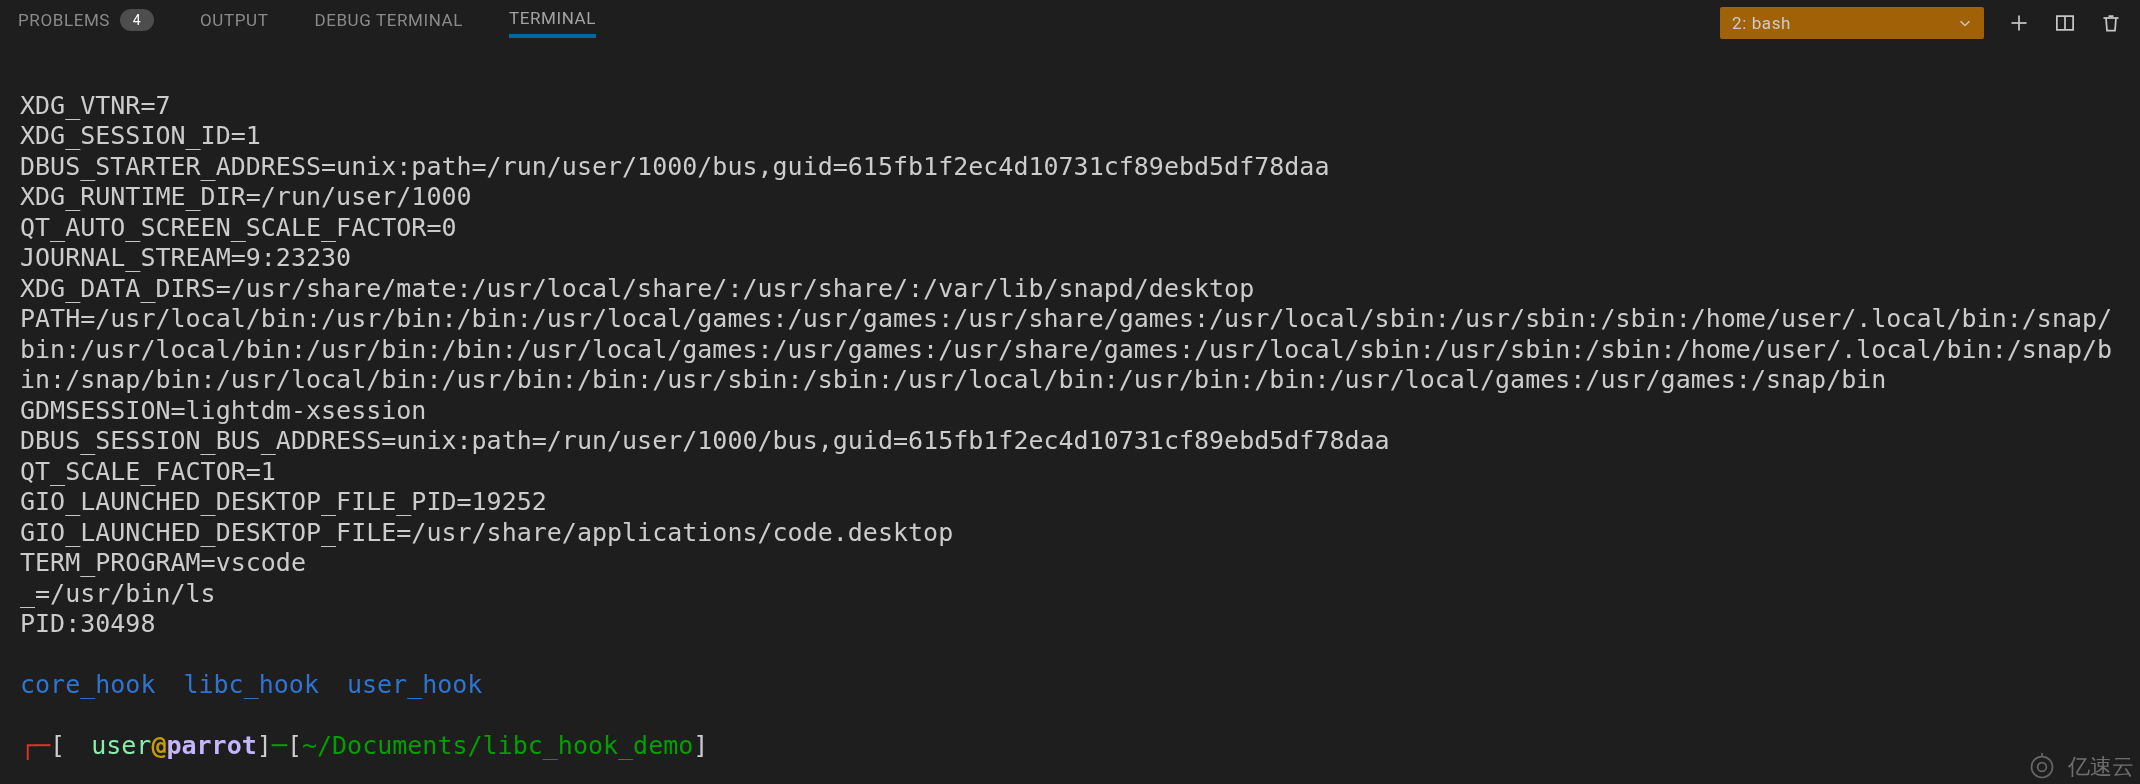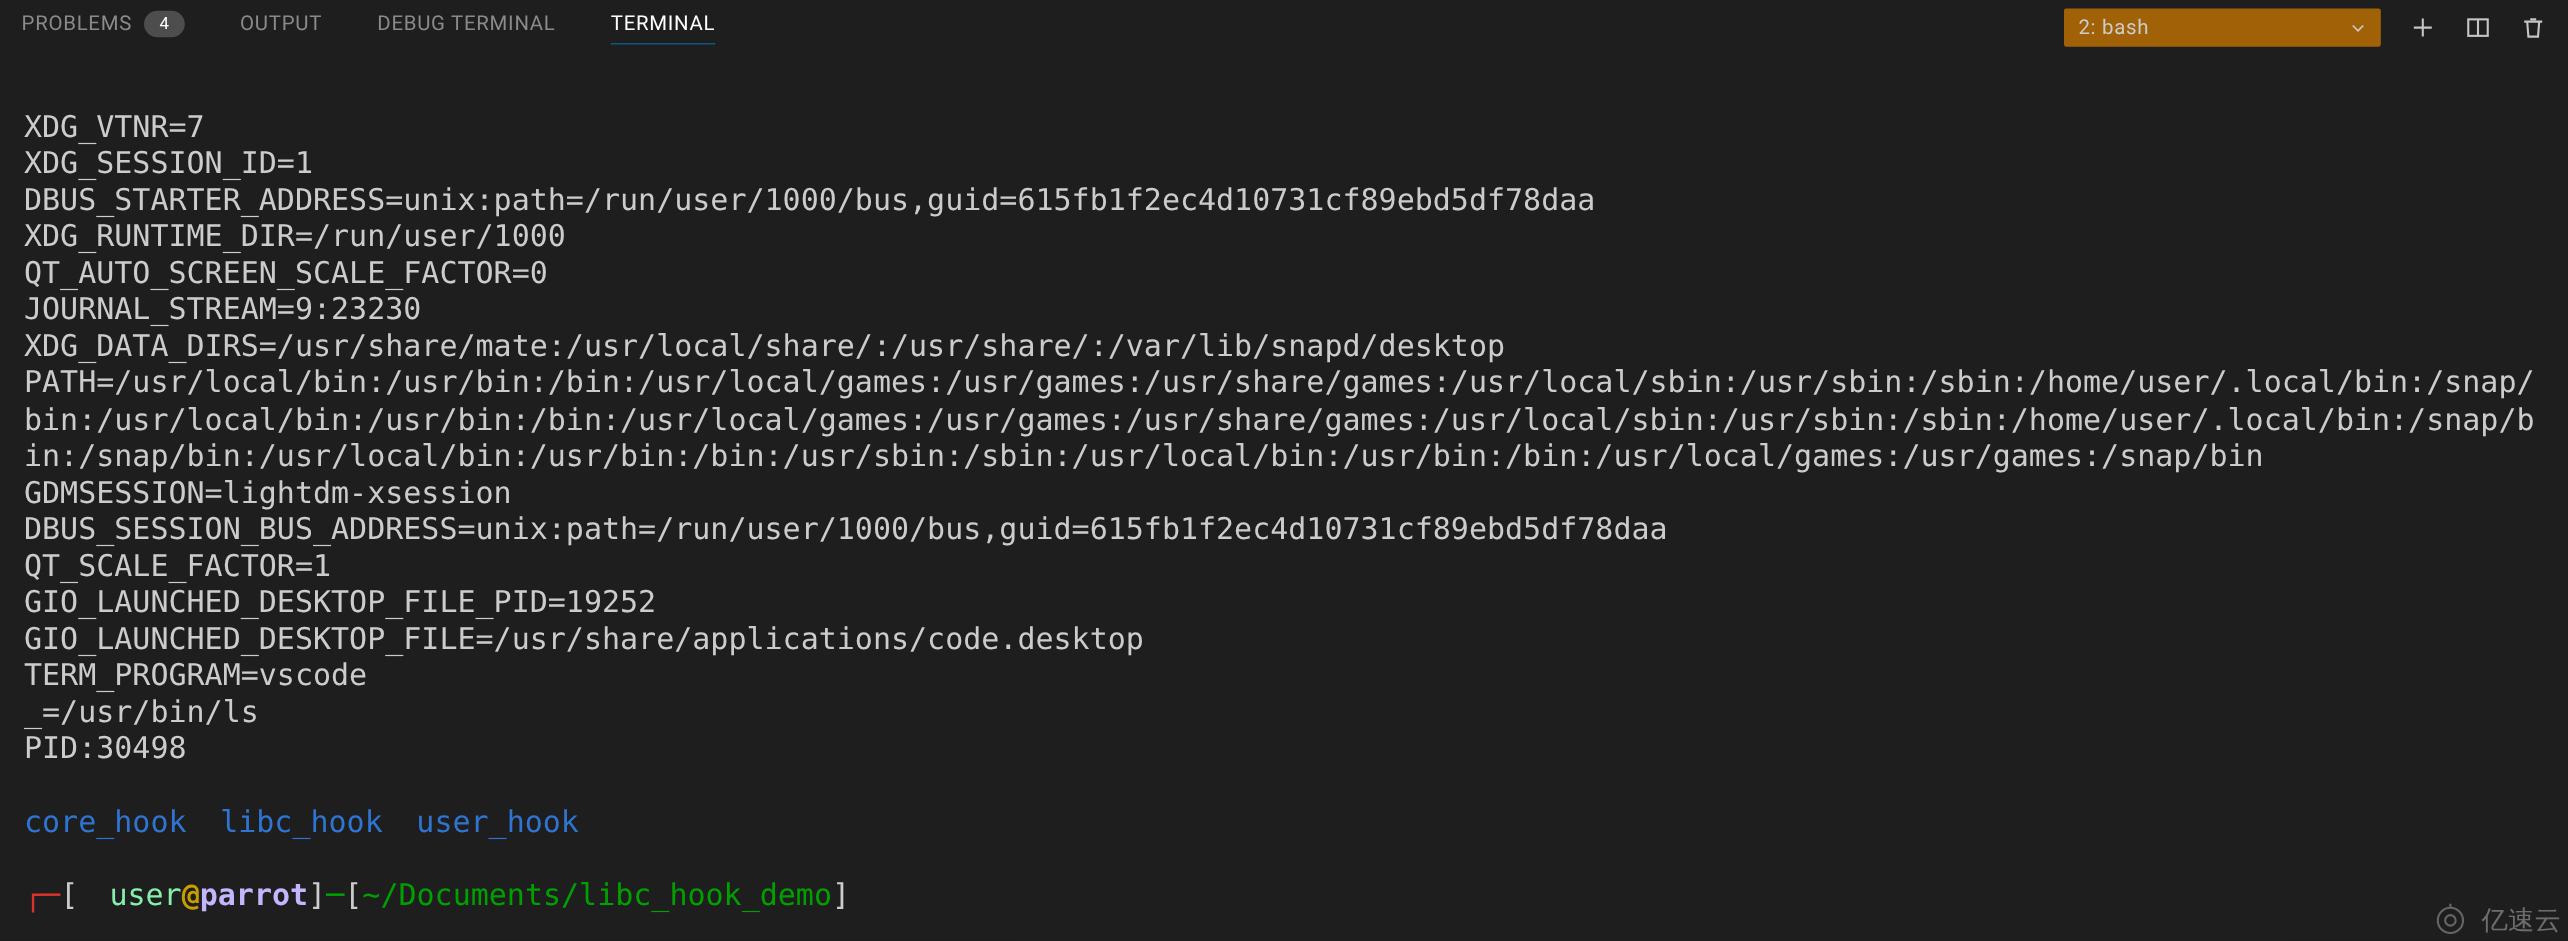--- a/index.html
+++ b/index.html
@@ -26,22 +26,22 @@
     color: #8a8a8a;
   }
   .panel-tabs .tab {
     display: flex;
     align-items: center;
     margin-right: 46px;
     padding-bottom: 6px;
     cursor: pointer;
   }
   .panel-tabs .tab.active {
-    color: #ffffff;
-    border-bottom: 1px solid #0369a1;
+    color: #a3a3a3;
+    border-bottom: 4px solid #0369a1;
   }
   .badge {
     display: inline-flex;
     align-items: center;
     justify-content: center;
     min-width: 22px;
     height: 22px;
     margin-left: 10px;
     background: #4d4d4d;
     color: #ffffff;

